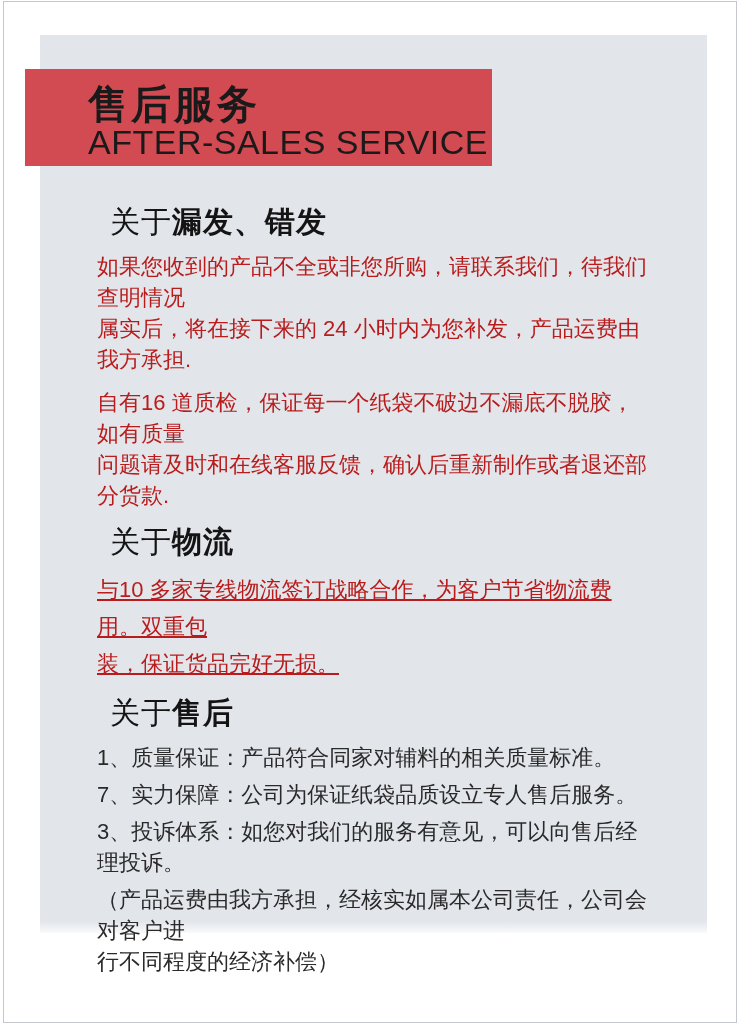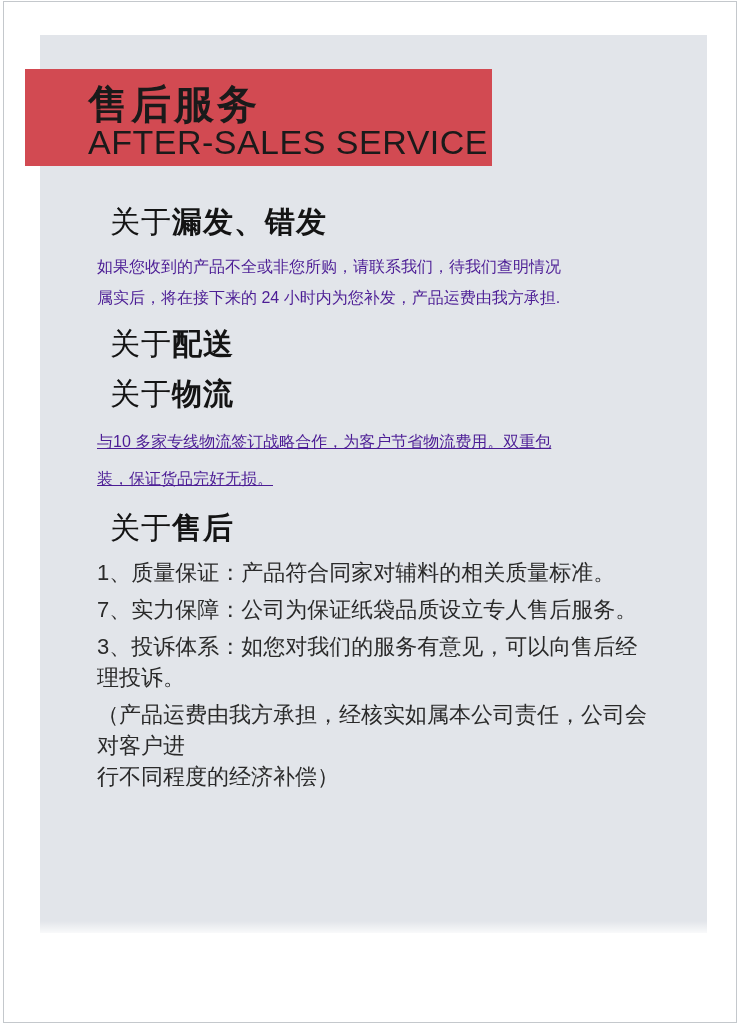--- a/index.html
+++ b/index.html
@@ -58,22 +58,22 @@
   .sec-heading {
     font-size: 30px;
     font-weight: 400;
     color: #141414;
     line-height: 38px;
     margin: 0 0 10px 13px;
     letter-spacing: 1px;
   }
   .sec-heading .h-bold { font-weight: 900; }
   .sec-body {
-    font-size: 16px;
-    color: #4c1d95;
+    font-size: 22px;
+    color: #b91c1c;
     line-height: 31px;
     white-space: pre-line;
   }
   .svc-section.loose .sec-body { line-height: 37px; text-decoration: underline; }
   .sec-item {
     font-size: 22px;
     color: #2a2a2a;
     line-height: 31px;
     white-space: pre-line;
     margin-bottom: 6px;
@@ -87,24 +87,25 @@
 <div class="panel" style="background: rgb(226, 229, 234);">
   <div class="content">
 
     <section class="svc-section">
       <h2 class="sec-heading"><span class="h-prefix">关于</span><span class="h-bold">漏发、错发</span></h2>
       <p class="sec-body">如果您收到的产品不全或非您所购，请联系我们，待我们查明情况
 属实后，将在接下来的 24 小时内为您补发，产品运费由我方承担.</p>
     </section>
 
     <section class="svc-section">
+      <p class="sec-body">自有16 道质检，保证每一个纸袋不破边不漏底不脱胶，如有质量
+问题请及时和在线客服反馈，确认后重新制作或者退还部分货款.</p>
     </section>
 
     <section class="svc-section">
-      <h2 class="sec-heading"><span class="h-prefix">关于</span><span class="h-bold">配送</span></h2>
     </section>
 
     <section class="svc-section loose">
       <h2 class="sec-heading"><span class="h-prefix">关于</span><span class="h-bold">物流</span></h2>
       <p class="sec-body">与10 多家专线物流签订战略合作，为客户节省物流费用。双重包
 装，保证货品完好无损。</p>
     </section>
 
     <section class="svc-section">
       <h2 class="sec-heading"><span class="h-prefix">关于</span><span class="h-bold">售后</span></h2>

